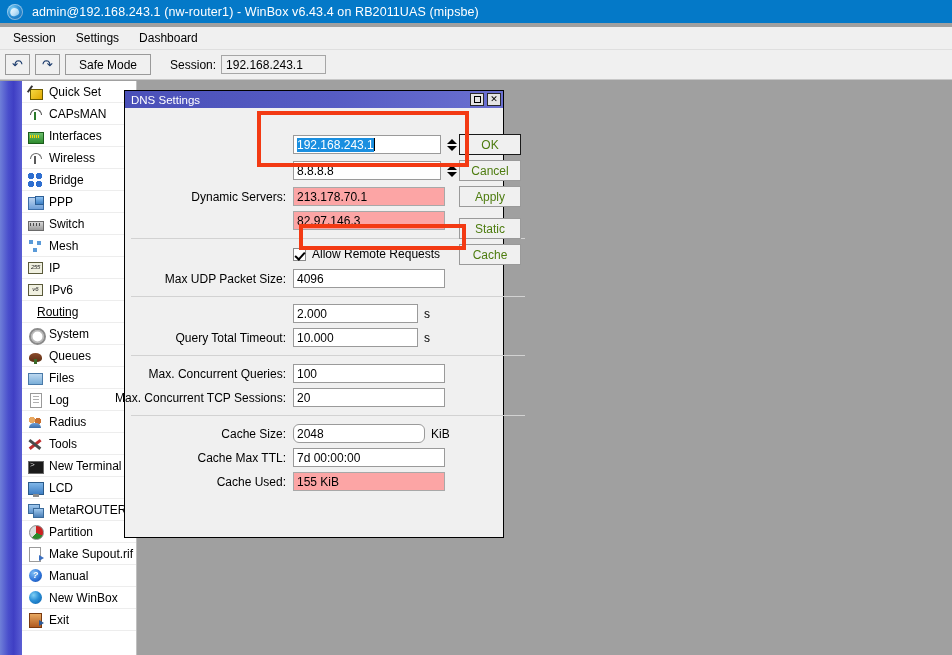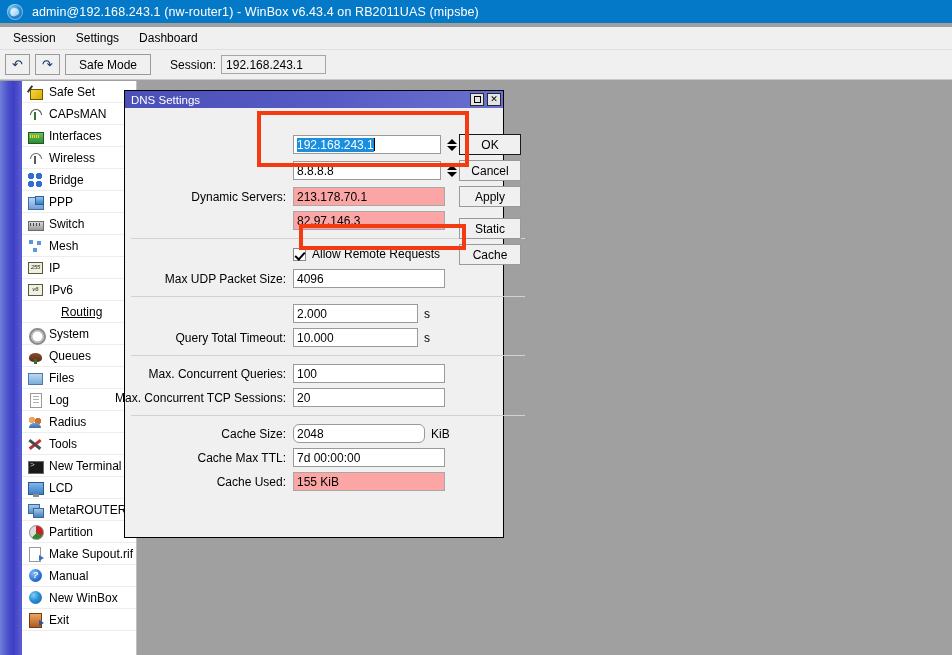--- a/index.html
+++ b/index.html
@@ -176,21 +176,21 @@
   .side-item .s-arrow {
     position: absolute;
     right: 7px;
     top: 50%;
     transform: translateY(-50%);
     width: 0; height: 0;
     border-left: 4px solid #8f8f8f;
     border-top: 3.5px solid transparent;
     border-bottom: 3.5px solid transparent;
   }
-  .side-item.no-icon .s-label { margin-left: 34px; text-decoration: underline; }
+  .side-item.no-icon .s-label { margin-left: 10px; text-decoration: underline; }
 
   
   .ic { position: absolute; }
   .icon-quickset { background: linear-gradient(135deg,#f5d742 0%,#e0a800 100%); width:11px;height:9px; left:3px; top:5px; border:1px solid #6b5a00;}
   .icon-quickset::after { content:""; position:absolute; left:-2px; top:-5px; width:2px;height:8px;background:#333; transform:rotate(35deg);}
   .icon-capsman { width:12px;height:12px; left:2px; top:2px; }
   .icon-capsman::before { content:""; position:absolute; left:5px; top:4px; width:2px;height:8px;background:#2a7a2a;}
   .icon-capsman::after { content:""; position:absolute; left:1px; top:1px; width:10px;height:5px;border:1.5px solid #4a4a4a;border-bottom:none;border-radius:6px 6px 0 0;}
   .icon-interfaces { width:14px;height:10px; left:1px; top:4px; background:linear-gradient(#6dbf6d,#2e8b2e); border:1px solid #1a5c1a;}
   .icon-interfaces::after { content:""; position:absolute; left:1px;top:2px;width:10px;height:3px;background:repeating-linear-gradient(90deg,#ffd700 0 1px,transparent 1px 2px);}
@@ -405,21 +405,21 @@
   .btn {
     position: absolute;
     width: 62px;
     height: 21px;
     background: #f0f0f0;
     border: 1px solid #9a9a9a;
     display: flex;
     align-items: center;
     justify-content: center;
     font-size: 12px;
-    color: #000000;
+    color: #4d7c0f;
     box-sizing: border-box;
     cursor: default;
   }
   .btn.default { border: 1.6px solid #1a1a1a; }
 
   
   .redbox {
     position: absolute;
     border: 4px solid #f33a13;
     box-sizing: border-box;
@@ -455,21 +455,21 @@
   </div>
 
   <div class="sidebar">
     <div class="gradient-strip"></div>
     <div class="menu-list">
 
       <div class="side-item">
         <span class="s-icon">
             <i class="ic icon-quickset"></i>
           </span>
-        <span class="s-label">Safe Set</span>
+        <span class="s-label">Quick Set</span>
       </div>
       <div class="side-item">
         <span class="s-icon">
             <i class="ic icon-capsman"></i>
           </span>
         <span class="s-label">CAPsMAN</span>
       </div>
       <div class="side-item">
         <span class="s-icon">
             <i class="ic icon-interfaces"></i>

